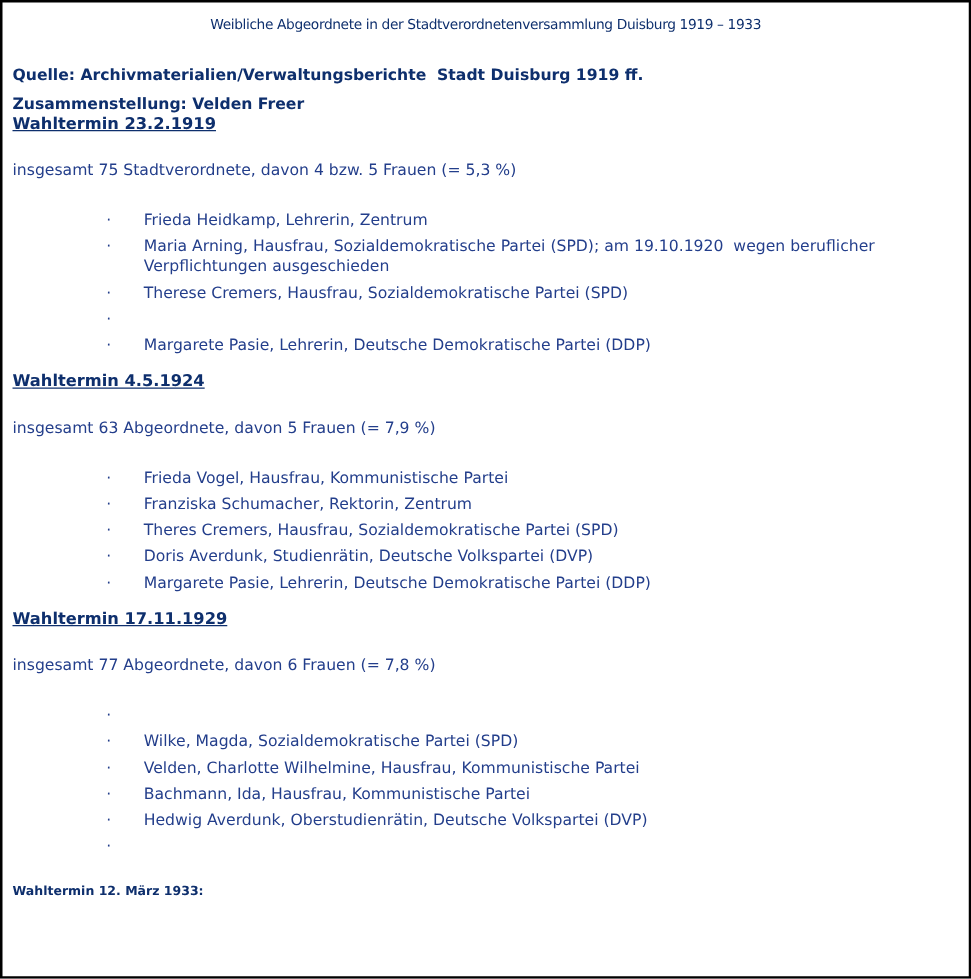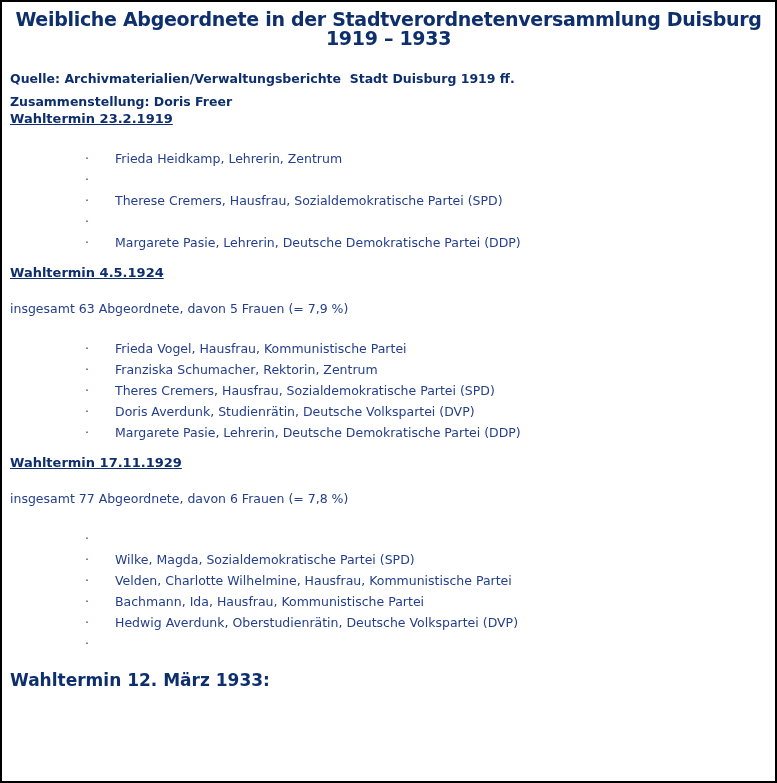--- a/index.html
+++ b/index.html
@@ -12,22 +12,22 @@
     height: 783px;
     box-sizing: border-box;
     border: 2px solid var(--border, #000000);
     background: var(--background, #ffffff);
     padding: 8px 8px 0 8px;
     font-family: "DejaVu Sans", "Liberation Sans", sans-serif;
     overflow: hidden;
   }
   .title {
     text-align: center;
-    font-weight: bold;
-    font-size: 19px;
+    font-weight: normal;
+    font-size: 11px;
     line-height: 19px;
     letter-spacing: -0.3px;
     color: var(--heading, #0e2f6d);
     white-space: pre-wrap;
   }
   .meta {
     font-weight: bold;
     font-size: 12.5px;
     line-height: 16px;
     color: var(--heading, #0e2f6d);
@@ -66,21 +66,21 @@
     flex: none;
     color: var(--body, #233e8b);
   }
   .mtext {
     width: 632px;
     flex: none;
     white-space: pre-wrap;
   }
   .footer-heading {
     font-weight: bold;
-    font-size: 17px;
+    font-size: 10px;
     line-height: 17px;
     color: var(--heading, #0e2f6d);
     margin-top: 20px;
     white-space: pre-wrap;
   }
   .footer-line {
     font-weight: bold;
     font-size: 13px;
     line-height: 17px;
     color: var(--heading, #0e2f6d);
@@ -89,31 +89,33 @@
   }
 </style>
 </head>
 <body>
 
 <div class="doc">
 
   <div class="title">Weibliche Abgeordnete in der Stadtverordnetenversammlung Duisburg 1919 – 1933</div>
 
   <div class="meta meta-first">Quelle: Archivmaterialien/Verwaltungsberichte  Stadt Duisburg 1919 ff.</div>
-  <div class="meta">Zusammenstellung: Doris Freer</div>
+  <div class="meta">Zusammenstellung: Velden Freer</div>
 
   <div class="section">
     <div class="section-heading">Wahltermin 23.2.1919</div>
+    <div class="summary">insgesamt 75 Stadtverordnete, davon 4 bzw. 5 Frauen (= 5,3 %)</div>
     <div class="members">
       <div class="member">
         <span class="bullet">·</span>
         <span class="mtext">Frieda Heidkamp, Lehrerin, Zentrum</span>
       </div>
       <div class="member">
         <span class="bullet">·</span>
+        <span class="mtext">Maria Arning, Hausfrau, Sozialdemokratische Partei (SPD); am 19.10.1920  wegen beruflicher Verpflichtungen ausgeschieden</span>
       </div>
       <div class="member">
         <span class="bullet">·</span>
         <span class="mtext">Therese Cremers, Hausfrau, Sozialdemokratische Partei (SPD)</span>
       </div>
       <div class="member">
         <span class="bullet">·</span>
       </div>
       <div class="member">
         <span class="bullet">·</span>

